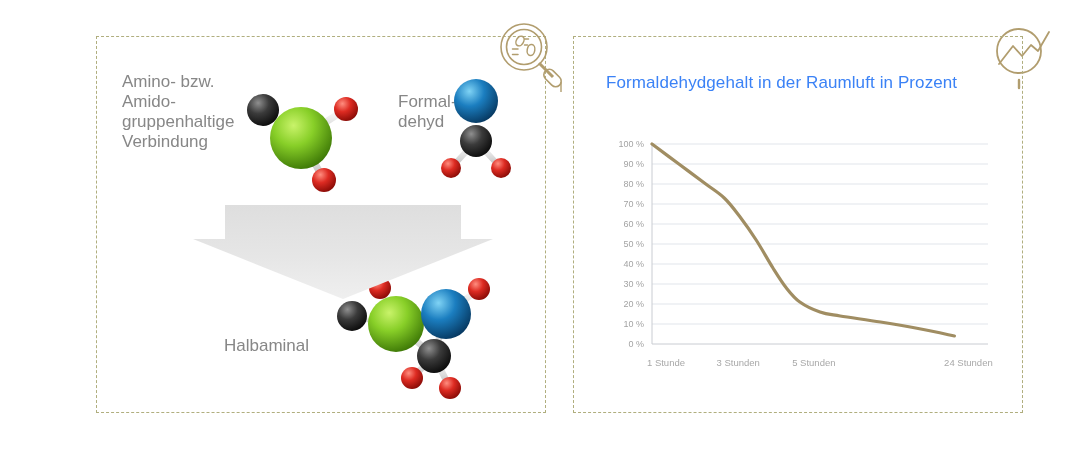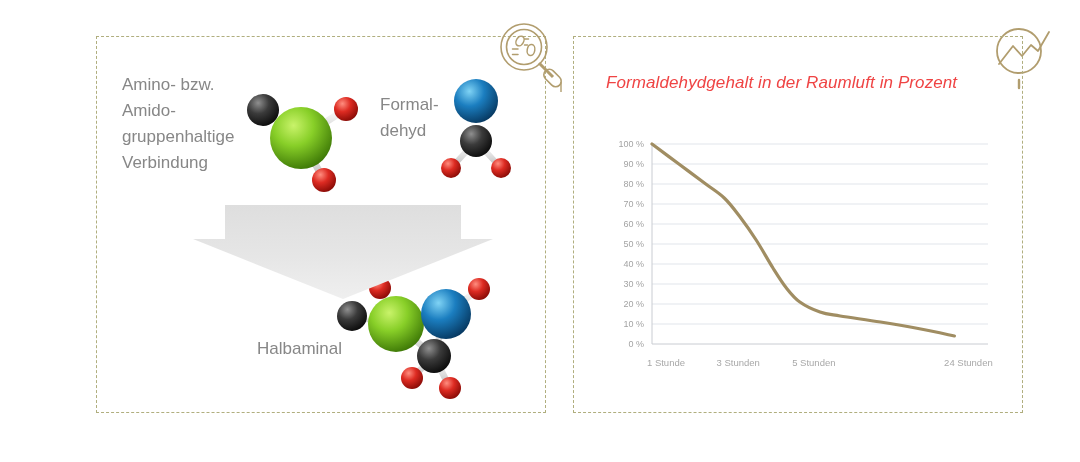--- a/index.html
+++ b/index.html
@@ -34,28 +34,28 @@
     height: 74px;
   }
   #icon-magnifier { left: 497px; top: 20px; }
   #icon-trend     { left: 986px; top: 18px; }
   .corner-icon svg { display: block; width: 100%; height: 100%; }
 
   
   .lbl {
     position: absolute;
     font-size: 17px;
-    line-height: 26px;
+    line-height: 20px;
     color: #878787;
     font-weight: 400;
     white-space: pre-line;
   }
   #label-amino { left: 122px; top: 72px; width: 180px; }
-  #label-formaldehyd { left: 380px; top: 92px; width: 100px; }
-  #label-halbaminal { left: 224px; top: 336px; width: 200px; font-size: 17px; margin-left: 33px; }
+  #label-formaldehyd { left: 398px; top: 92px; width: 100px; }
+  #label-halbaminal { left: 224px; top: 336px; width: 200px; font-size: 17px; }
 
   
   #reaction-arrow {
     position: absolute;
     left: 193px;
     top: 203px;
     width: 300px;
     height: 98px;
   }
   #reaction-arrow svg { display:block; width:100%; height:100%; }
@@ -66,23 +66,22 @@
   #mol-amino  { left: 239px; top: 83px;  width: 135px; height: 115px; }
   #mol-formal { left: 434px; top: 68px;  width: 84px;  height: 120px; }
   #mol-halb   { left: 322px; top: 268px; width: 196px; height: 140px; }
 
   
   #chart-title {
     position: absolute;
     left: 606px;
     top: 73px;
     font-size: 17px;
-    color: #ef4444;
+    color: #3b82f6;
     letter-spacing: 0.1px;
-    font-style: italic;
   }
   #chart-area {
     position: absolute;
     left: 600px;
     top: 136px;
     width: 400px;
     height: 260px;
   }
   #chart-area svg { display: block; width: 100%; height: 100%; }
   .ytick { font-size: 9px; fill: #a3a3a3; font-family: "Liberation Sans", sans-serif; }

